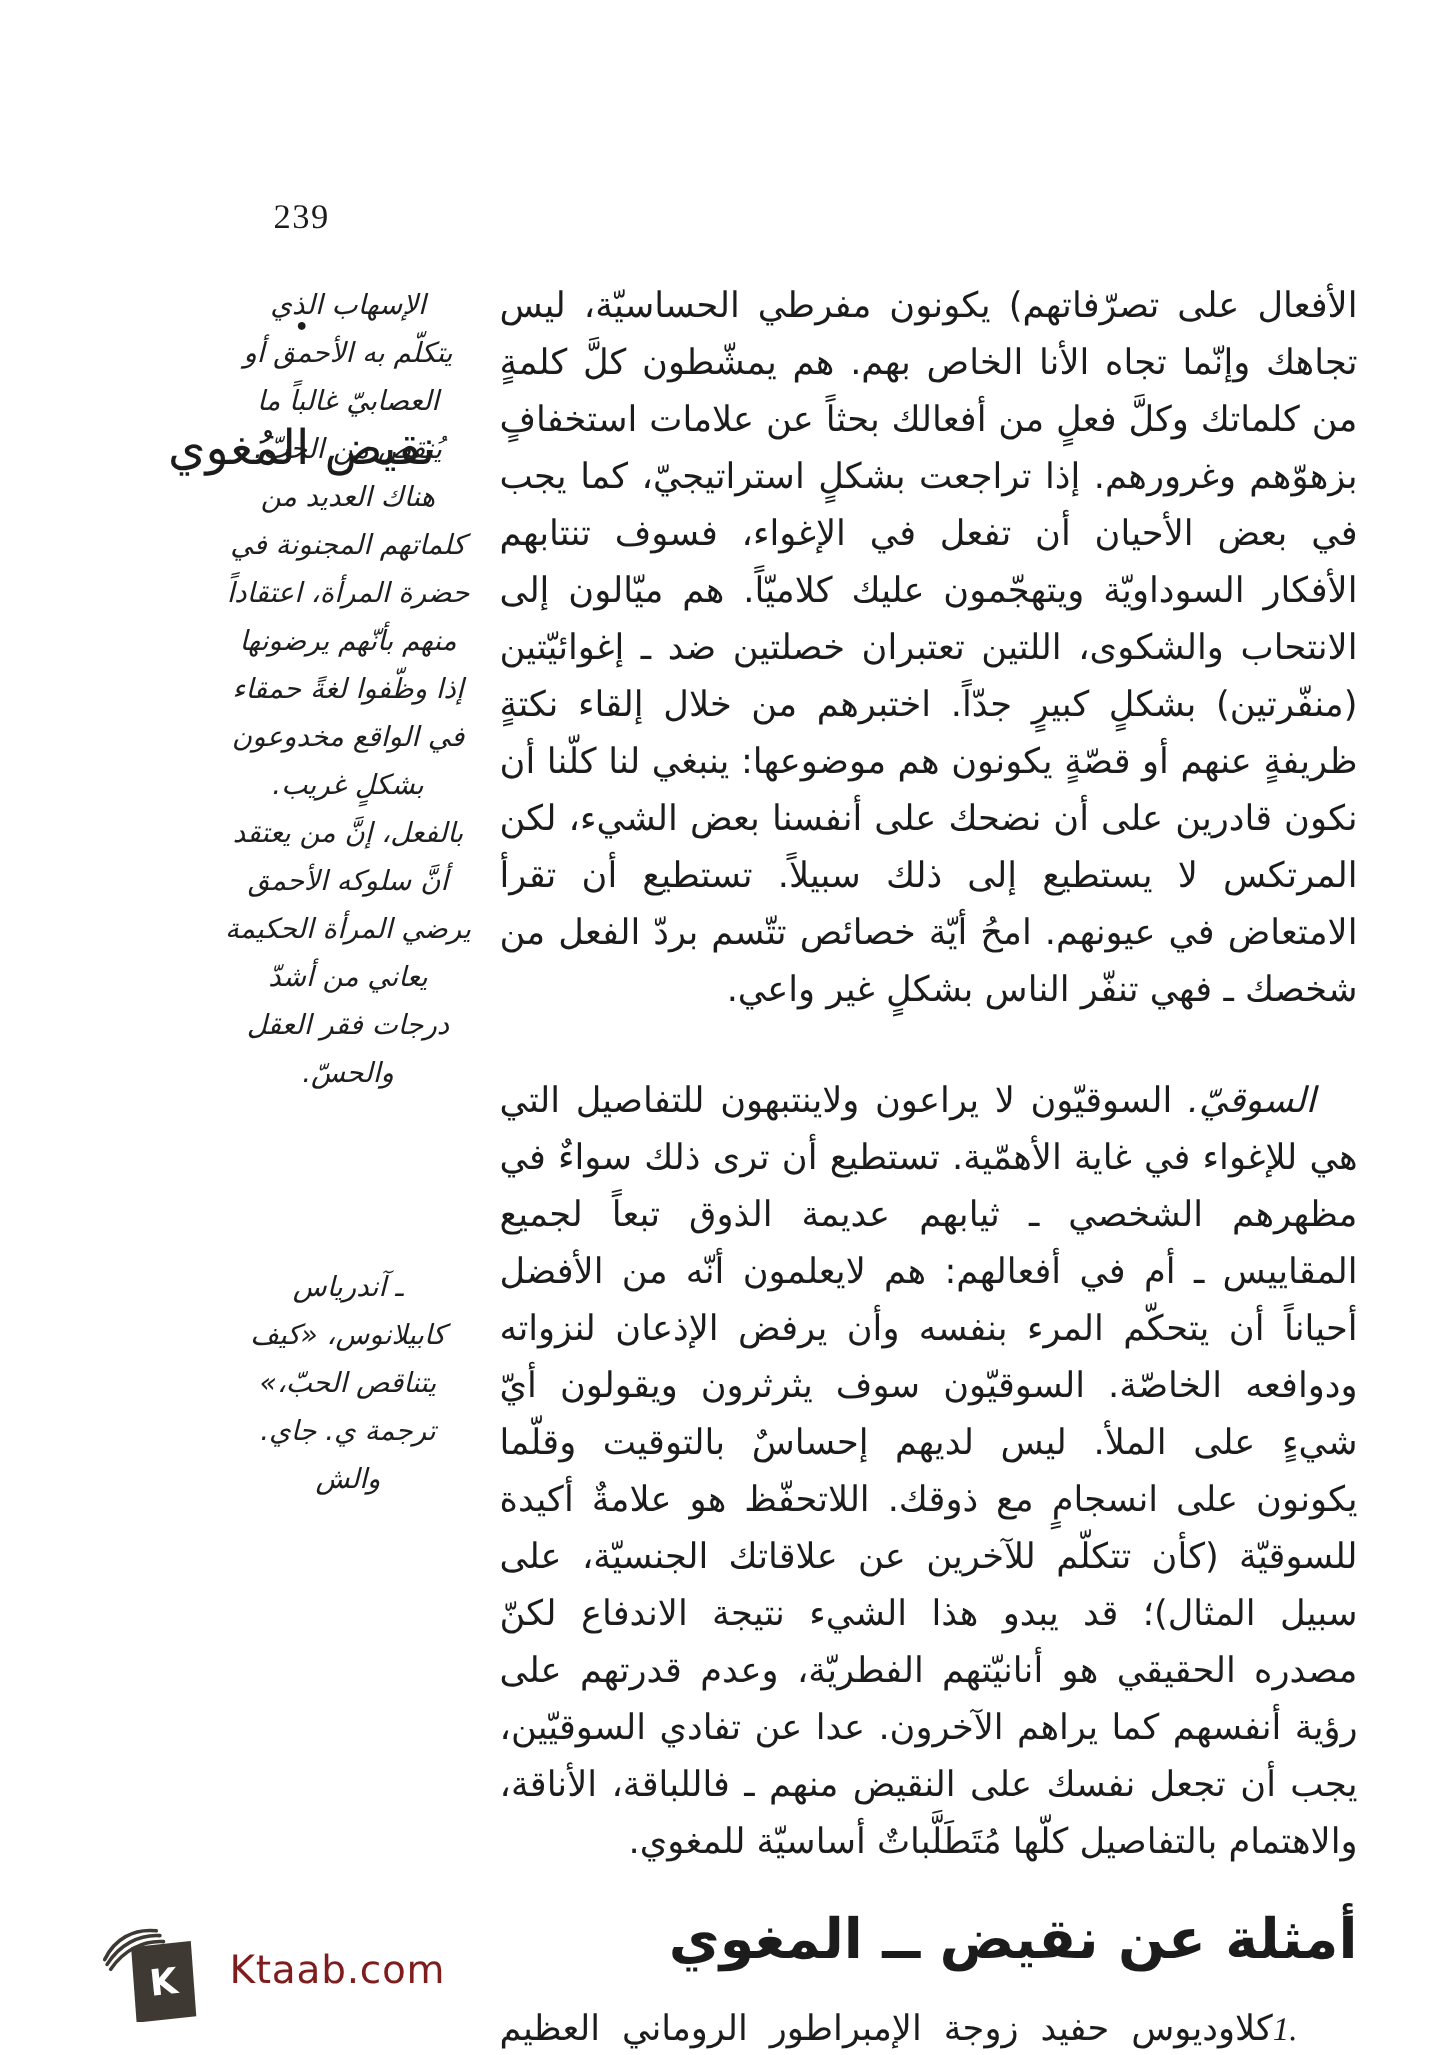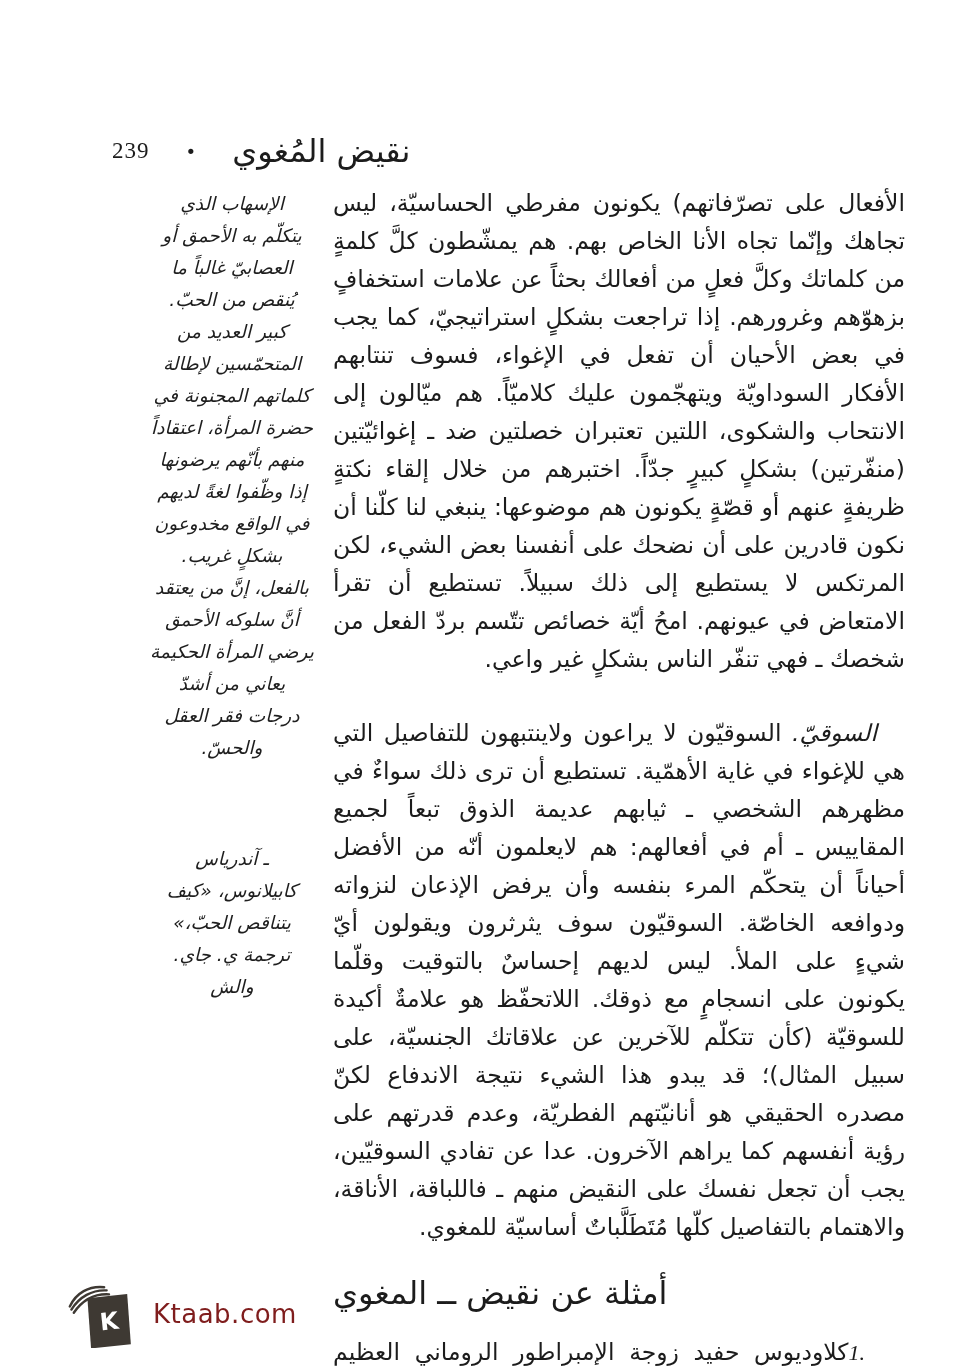--- a/index.html
+++ b/index.html
@@ -9,22 +9,23 @@
     position: relative;
     overflow: hidden;
     font-family: "DejaVu Sans", sans-serif;
     color: #1c1c1c;
   }
   .page { position: absolute; inset: 0; }
 
   
   .header {
     position: absolute; left: 112px; top: 132px;
-    display: flex; align-items: center; gap: 36px;
+    display: flex; align-items: center; gap: 50px;
     font-size: 23px;
+    flex-direction: column;
   }
   .page-number { font-family: "Liberation Serif", serif; letter-spacing: 1px; }
   .header-bullet { font-size: 18px; }
   .book-title { direction: rtl; font-size: 32px; }
 
   
   .margin-col {
     position: absolute; left: 146px; width: 172px;
     direction: rtl; text-align: center;
     font-size: 18.5px; line-height: 32px;
@@ -38,21 +39,21 @@
   .main-col {
     position: absolute; left: 333px; top: 184px; width: 572px;
     direction: rtl; text-align: justify;
     font-size: 23.5px; line-height: 38px;
   }
   .main-col p { margin: 0; }
   #paragraph-2 { margin-top: 36px; text-indent: 28px; }
   .lead-word { font-style: italic; }
   .section-heading {
     margin: 0; margin-top: 24px;
-    text-align: left; font-weight: normal; font-size: 32px;
+    text-align: right; font-weight: bold; font-size: 37px;
     line-height: 46px;
   }
   #numbered-item { margin-top: 16px; text-indent: 28px; line-height: 40px; }
   .item-number {
     direction: ltr; unicode-bidi: embed;
     font-style: italic; font-family: "Liberation Serif", serif;
     margin-inline-end: 12px; font-size: 22px;
   }
 
   
@@ -74,26 +75,25 @@
     <span class="page-number">239</span>
     <span class="header-bullet">•</span>
     <span class="book-title">نقيض المُغوي</span>
   </div>
 
   <div class="margin-col" id="margin-note-1">
       <div>الإسهاب الذي</div>
       <div>يتكلّم به الأحمق أو</div>
       <div>العصابيّ غالباً ما</div>
       <div>يُنقص من الحبّ.</div>
-      <div>كبير العديد من</div>
-      <div>المتحمّسين لإطالة</div>
+      <div>هناك العديد من</div>
       <div>كلماتهم المجنونة في</div>
       <div>حضرة المرأة، اعتقاداً</div>
       <div>منهم بأنّهم يرضونها</div>
-      <div>إذا وظّفوا لغةً لديهم</div>
+      <div>إذا وظّفوا لغةً حمقاء</div>
       <div>في الواقع مخدوعون</div>
       <div>بشكلٍ غريب.</div>
       <div>بالفعل، إنَّ من يعتقد</div>
       <div>أنَّ سلوكه الأحمق</div>
       <div>يرضي المرأة الحكيمة</div>
       <div>يعاني من أشدّ</div>
       <div>درجات فقر العقل</div>
       <div>والحسّ.</div>
     </div>
 

